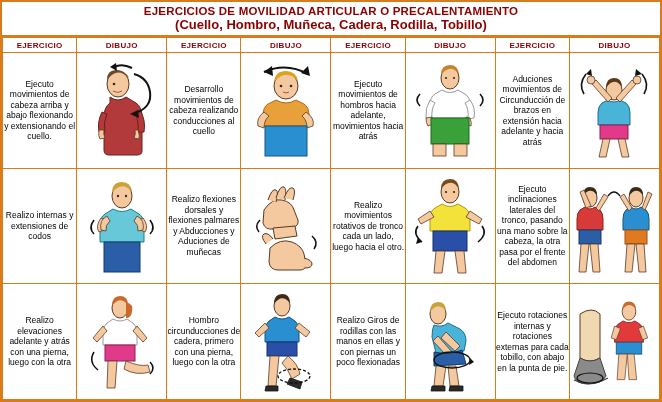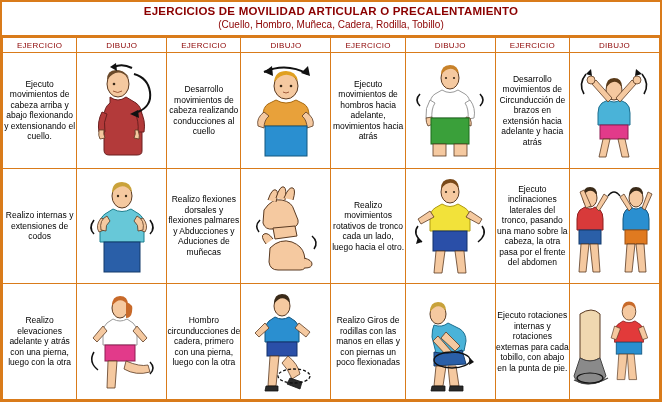--- a/index.html
+++ b/index.html
@@ -25,40 +25,40 @@
     flex:0 0 auto;
   }
   .title-line1{
     font-size:11.5px;
     font-weight:bold;
     color:#8b0000;
     letter-spacing:0.2px;
     line-height:13px;
   }
   .title-line2{
-    font-size:10px;
-    font-weight:normal;
+    font-size:13px;
+    font-weight:bold;
     color:#8b0000;
     line-height:13px;
   }
   table.grid{
     border-collapse:collapse;
     width:100%;
     table-layout:fixed;
     flex:1 1 auto;
   }
   table.grid td, table.grid th{
     border:1px solid #d97b1a;
     vertical-align:middle;
     text-align:center;
     padding:0;
   }
   th.hdr{
     font-size:8px;
-    font-weight:normal;
+    font-weight:bold;
     color:#8b0000;
     height:14px;
     letter-spacing:0.3px;
   }
   td.txt{
     font-size:8.5px;
     color:#000000;
     line-height:10.5px;
     padding:2px 3px;
     vertical-align:middle;
@@ -166,21 +166,21 @@
               <path d="M18 58 q0 5 2 8 l5 -2 q-2 -4 -1 -7z" fill="#f5c9a0" stroke="#5a3a22" stroke-width="0.8"></path>
               <path d="M62 58 q2 5 1 8 l-5 -2 q1 -4 0 -7z" fill="#f5c9a0" stroke="#5a3a22" stroke-width="0.8"></path>
               <rect x="23" y="58" width="38" height="26" fill="#3aa03a" stroke="#1d6b1d" stroke-width="1"></rect>
               <rect x="25" y="84" width="13" height="12" fill="#f5c9a0" stroke="#5a3a22" stroke-width="0.8"></rect>
               <rect x="46" y="84" width="13" height="12" fill="#f5c9a0" stroke="#5a3a22" stroke-width="0.8"></rect>
               <path d="M12 34 q-6 6 0 12" stroke="#111" stroke-width="1.6" fill="none"></path>
               <path d="M72 34 q6 6 0 12" stroke="#111" stroke-width="1.6" fill="none"></path>
             </svg>
           </div>
         </td>
-        <td class="txt">Desarrollo movimientos de Circunducción de brazos en extensión hacia adelante y hacia atrás</td>
+        <td class="txt">Aduciones movimientos de Circunducción de brazos en extensión hacia adelante y hacia atrás</td>
         <td class="pic">
           <div class="figwrap">
             <svg width="84" height="100" viewBox="0 0 84 100">
               <ellipse cx="42" cy="30" rx="8" ry="10" fill="#f5c9a0" stroke="#5a3a22" stroke-width="1"></ellipse>
               <path d="M34 28 q8 -12 16 -1 q0 -9 -8 -9 q-8 0 -8 10z" fill="#5a3a18"></path>
               <path d="M36 40 q6 4 12 0 l6 3 q4 3 4 10 l0 12 l-32 0 l0 -12 q0 -7 4 -10z" fill="#4ab3d8" stroke="#1d6f8f" stroke-width="1"></path>
               <path d="M36 42 l-16 -18 l4 -4 l16 18z" fill="#f5c9a0" stroke="#5a3a22" stroke-width="0.8"></path>
               <path d="M48 42 l16 -18 l-4 -4 l-16 18z" fill="#f5c9a0" stroke="#5a3a22" stroke-width="0.8"></path>
               <circle cx="19" cy="20" r="4" fill="#f5c9a0" stroke="#5a3a22" stroke-width="0.8"></circle>
               <circle cx="65" cy="20" r="4" fill="#f5c9a0" stroke="#5a3a22" stroke-width="0.8"></circle>

